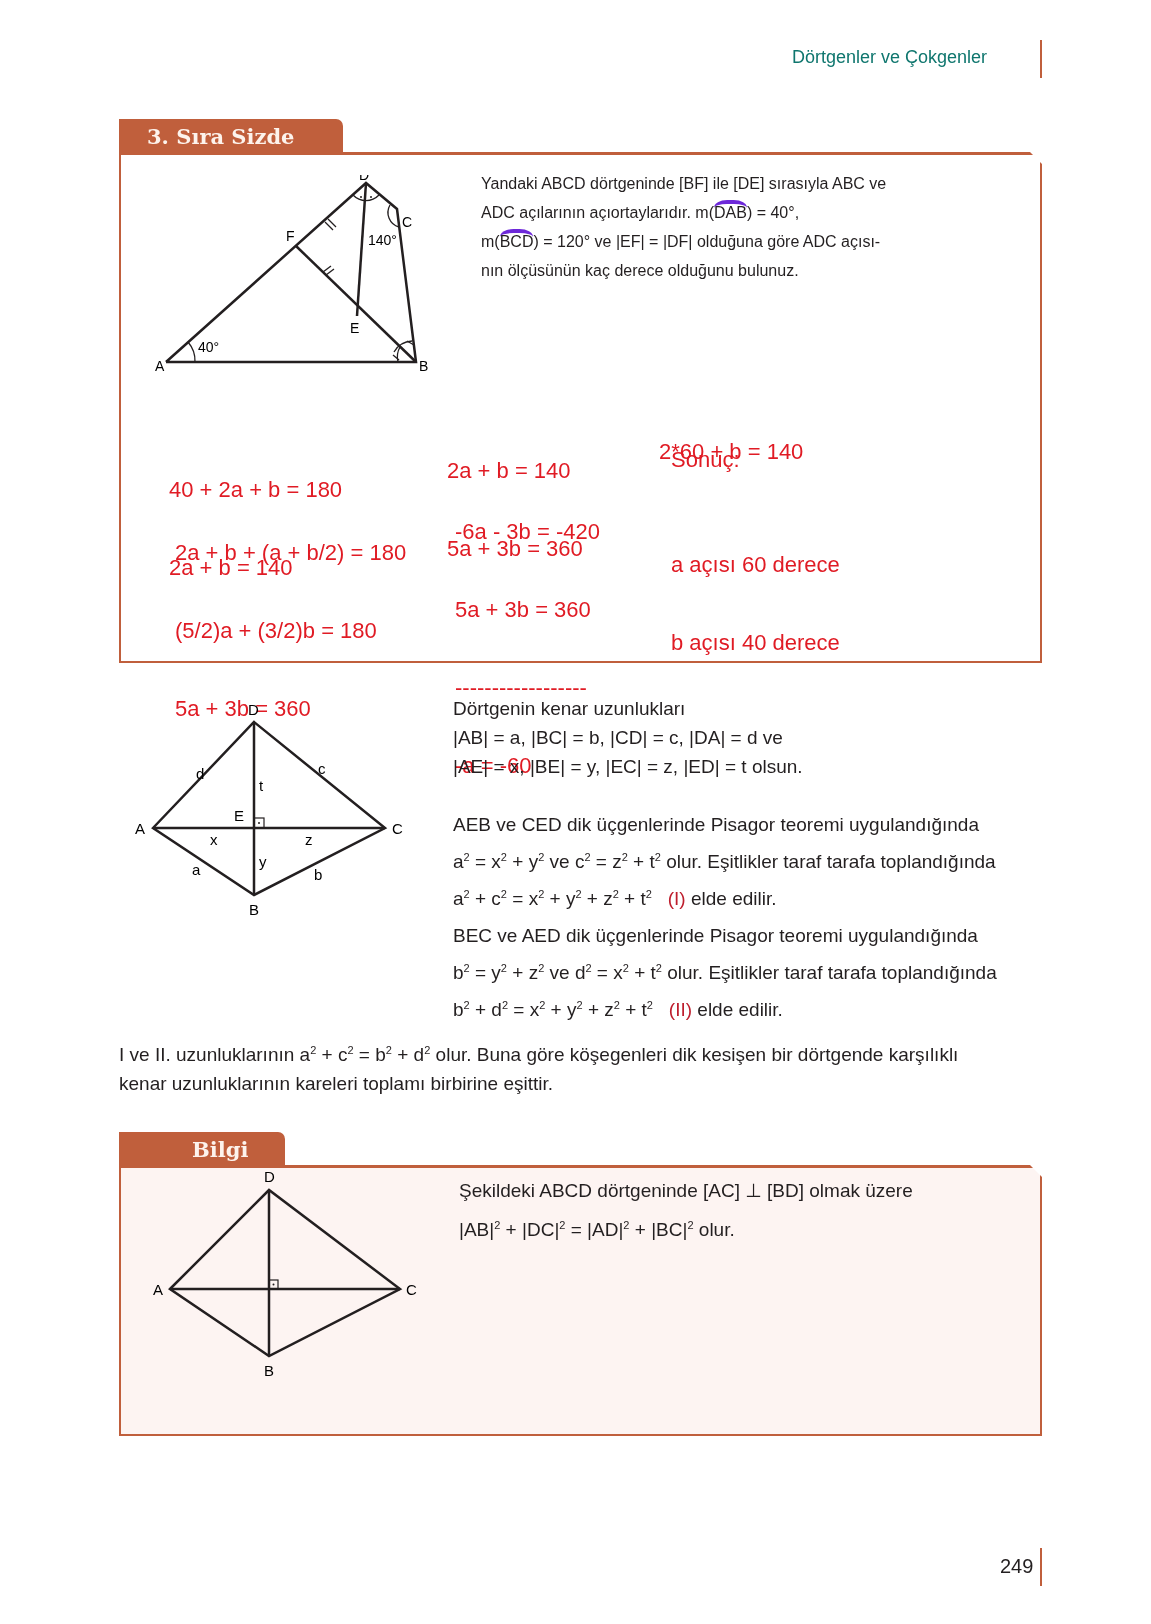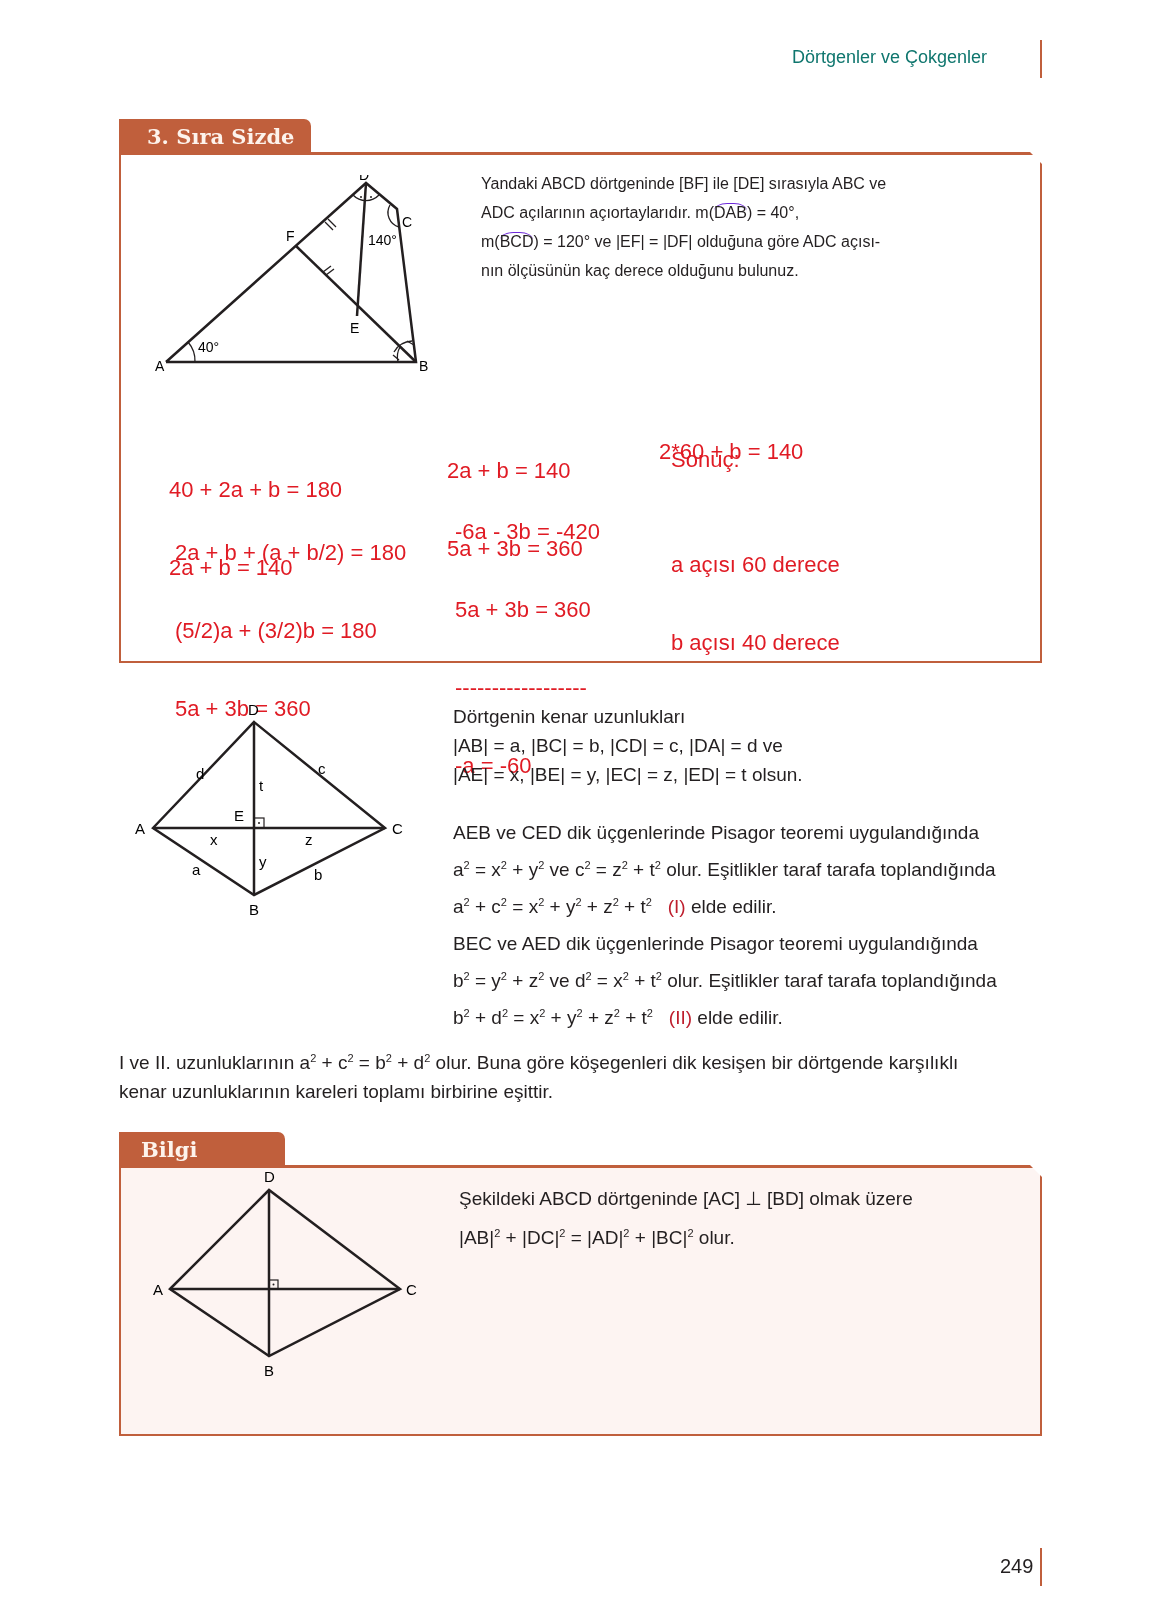--- a/index.html
+++ b/index.html
@@ -10,32 +10,32 @@
   .header-bar { left:1040px; top:40px; width:2px; height:38px; background:#c05f3c; }
   .page-num { left:1000px; top:1555px; font-size:20px; color:#231f20;text-align:right; }
   .page-bar { left:1040px; top:1548px; width:2px; height:38px; background:#c05f3c; }
 
   .tab { background:#c05f3c; color:#fdf3ec; font-family:"DejaVu Serif", serif; font-weight:bold;
          font-size:21px; border-top-right-radius:7px; box-sizing:border-box; }
   .box { border:2px solid #c05f3c; border-top-width:3px; box-sizing:border-box; }
   .box:after { content:""; position:absolute; right:-2px; top:-3px; width:12px; height:12px;
                background:#fff; clip-path:polygon(0 0,100% 100%,100% 0); }
   .box1 { left:119px; top:152px; width:923px; height:511px; background:#ffffff; }
-  .tab1 { left:119px; top:119px; width:192px; height:35px; padding:5px 0 12px 28px; }
+  .tab1 { left:119px; top:119px; width:224px; height:35px; padding:5px 0 12px 28px; }
   .box2 { left:119px; top:1165px; width:923px; height:271px; background:#fdf4f2; }
   .box2:after { background:#fff; }
-  .tab2 { left:119px; top:1132px; width:166px; height:35px; padding:5px 0 0 22px; }
+  .tab2 { left:119px; top:1132px; width:166px; height:35px; padding:5px 0 0 73px; }
 
   .q-text { left:481px; top:169px; width:550px; font-size:16px; line-height:29px; }
   .red { color:#e01b24; font-size:22px; line-height:26px; position:absolute; white-space:pre; }
 
-  .body-text { font-size:19px; line-height:29px;margin-top:8px; }
+  .body-text { font-size:19px; line-height:29px; }
   .sup { font-size:11px; vertical-align:7px; }
   .roman { color:#be1e2d; }
-  .arc { border-top:1px solid #6d28d9; border-radius:40% 40% 0 0/ 8px 8px 0 0; padding-top:0; }
+  .arc { border-top:4px solid #6d28d9; border-radius:40% 40% 0 0/ 8px 8px 0 0; padding-top:0; }
   svg text { font-family:"Liberation Sans", sans-serif; }
 </style>
 </head>
 <body>
 
 <div class="abs header-title">Dörtgenler ve Çokgenler</div>
 <div class="abs header-bar"></div>
 
 <div class="abs tab tab1">3. Sıra Sizde</div>
 <div class="abs box box1"></div>

